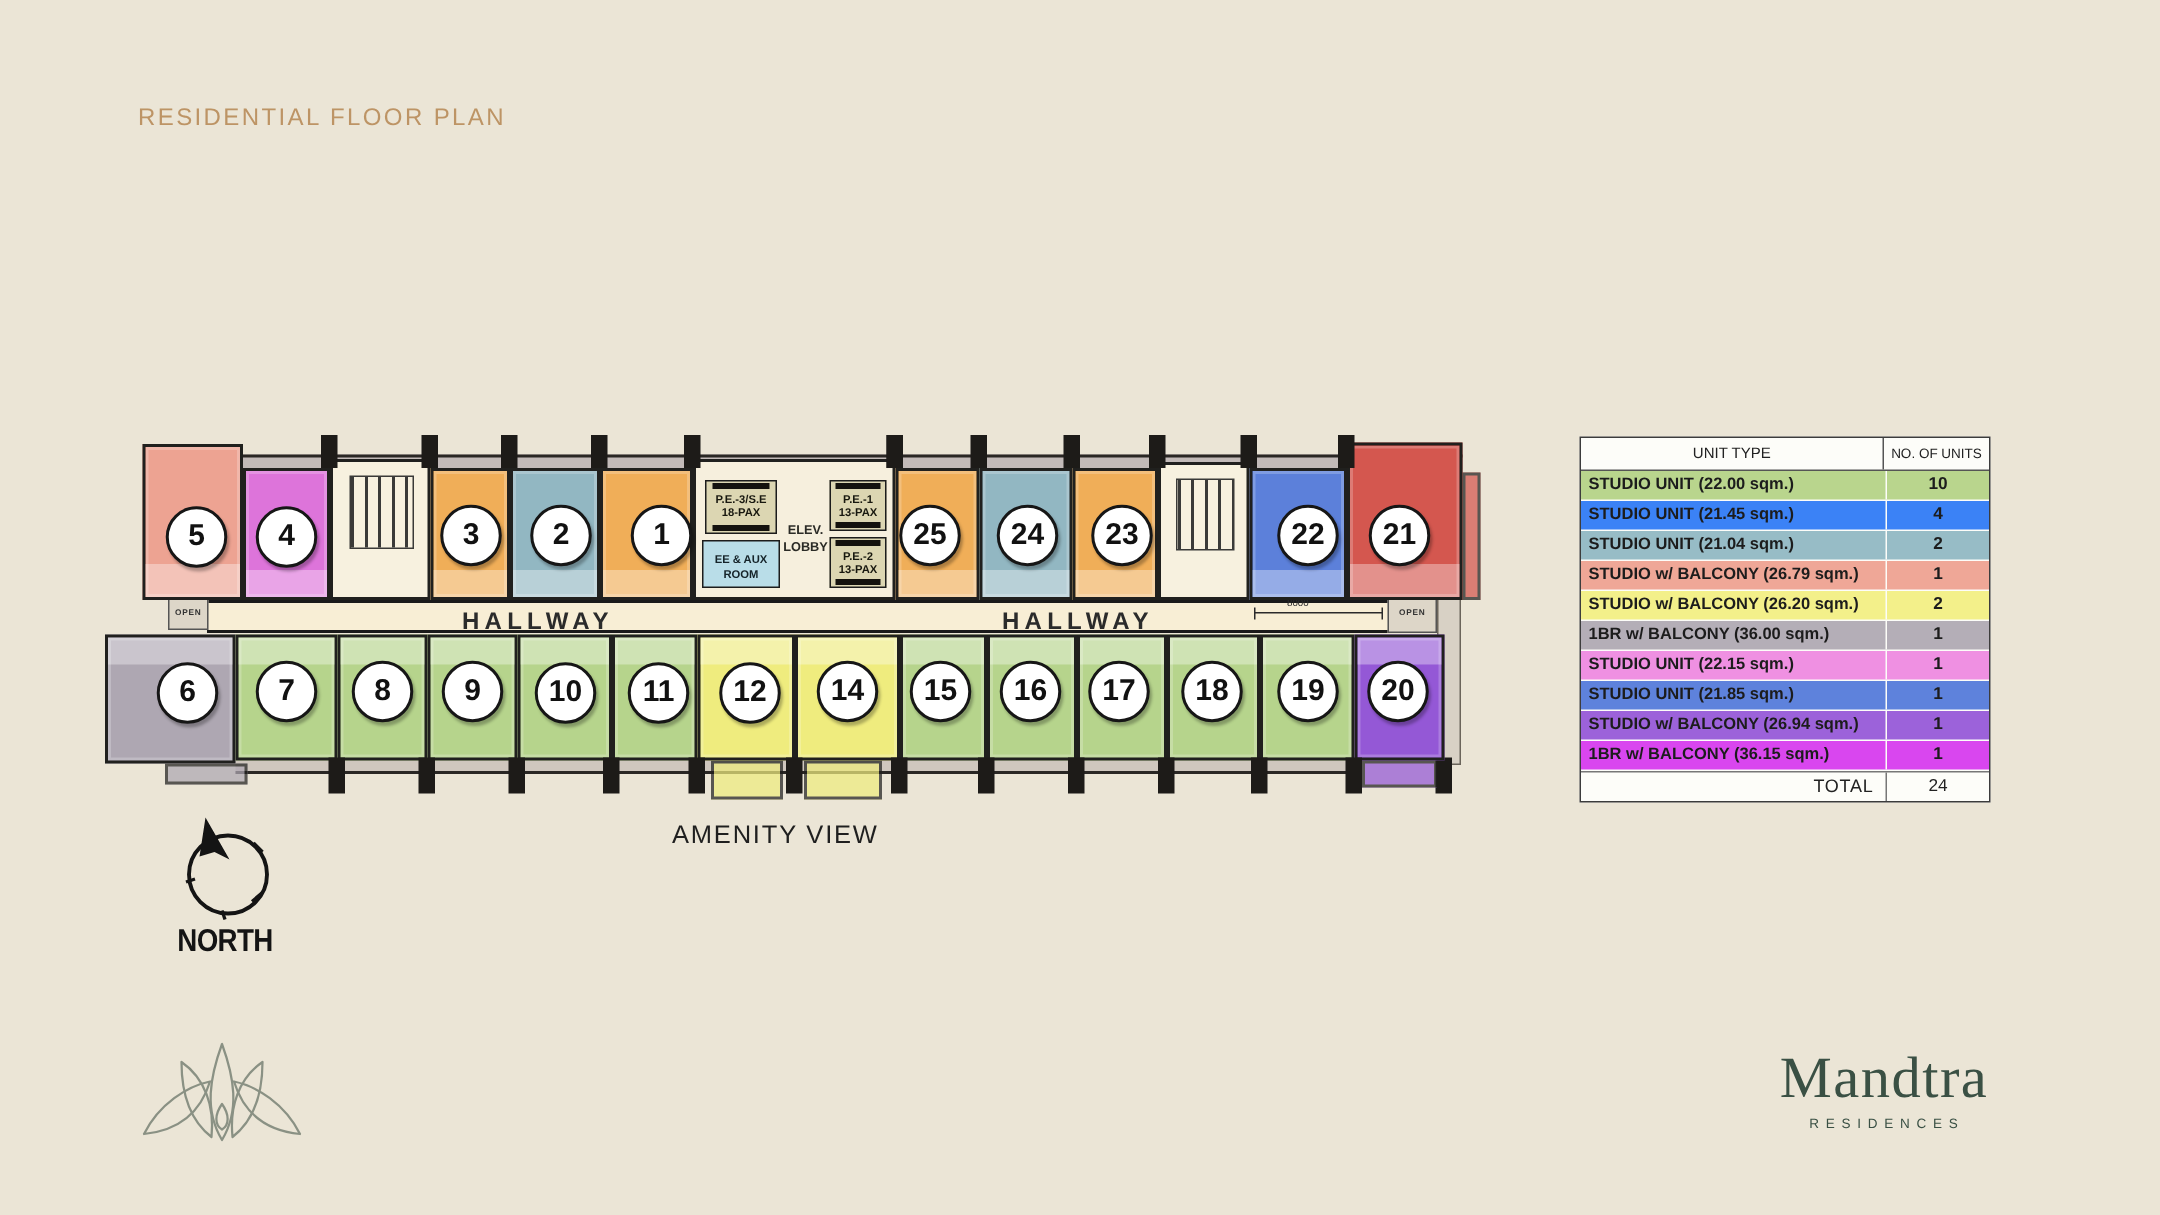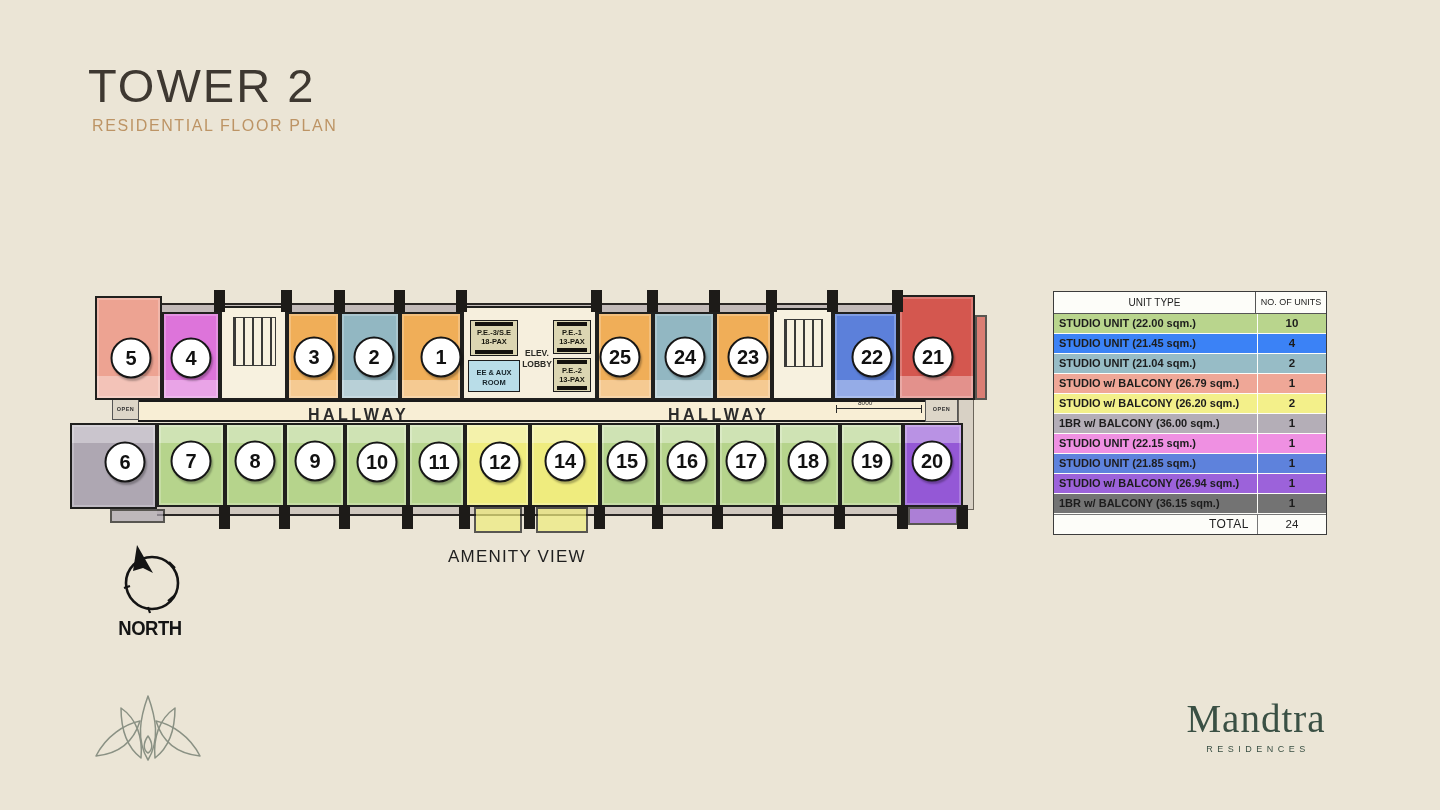--- a/index.html
+++ b/index.html
@@ -87,21 +87,20 @@
   .brand{position:absolute;right:104px;top:698px;width:160px;text-align:center;color:#3a5044;}
   .brand-name{font-family:"Liberation Serif",serif;font-size:39px;font-weight:400;letter-spacing:1px;line-height:1.1;}
   .brand-sub{font-size:9px;letter-spacing:4.5px;margin-top:3px;margin-left:4px;}
 </style>
 </head>
 <body>
 
 <div class="slide">
 
   <div class="title-block">
-    <div class="main-title">TOWER 2</div>
     <div class="sub-title">RESIDENTIAL FLOOR PLAN</div>
   </div>
 
   <div id="plan">
     <div class="abs ledge-top"></div>
     <div class="abs ledge-bot"></div>
 
     <div class="abs hallway">
       <span class="hall-label l1">HALLWAY</span>
       <span class="hall-label l2">HALLWAY</span>
@@ -275,21 +274,21 @@
           <div class="lgd-row-count">1</div>
         </div>
         <div class="lgd-row" style="background: rgb(94, 130, 220);">
           <div class="lgd-row-label">STUDIO UNIT (21.85 sqm.)</div>
           <div class="lgd-row-count">1</div>
         </div>
         <div class="lgd-row" style="background: rgb(156, 98, 218);">
           <div class="lgd-row-label">STUDIO w/ BALCONY (26.94 sqm.)</div>
           <div class="lgd-row-count">1</div>
         </div>
-        <div class="lgd-row" style="background: #737373;">
+        <div class="lgd-row" style="background: #d946ef;">
           <div class="lgd-row-label">1BR w/ BALCONY (36.15 sqm.)</div>
           <div class="lgd-row-count">1</div>
         </div>
       </div>
     <div class="lgd-total">
       <div class="lgd-total-label">TOTAL</div>
       <div class="lgd-total-count">24</div>
     </div>
   </div>
 

